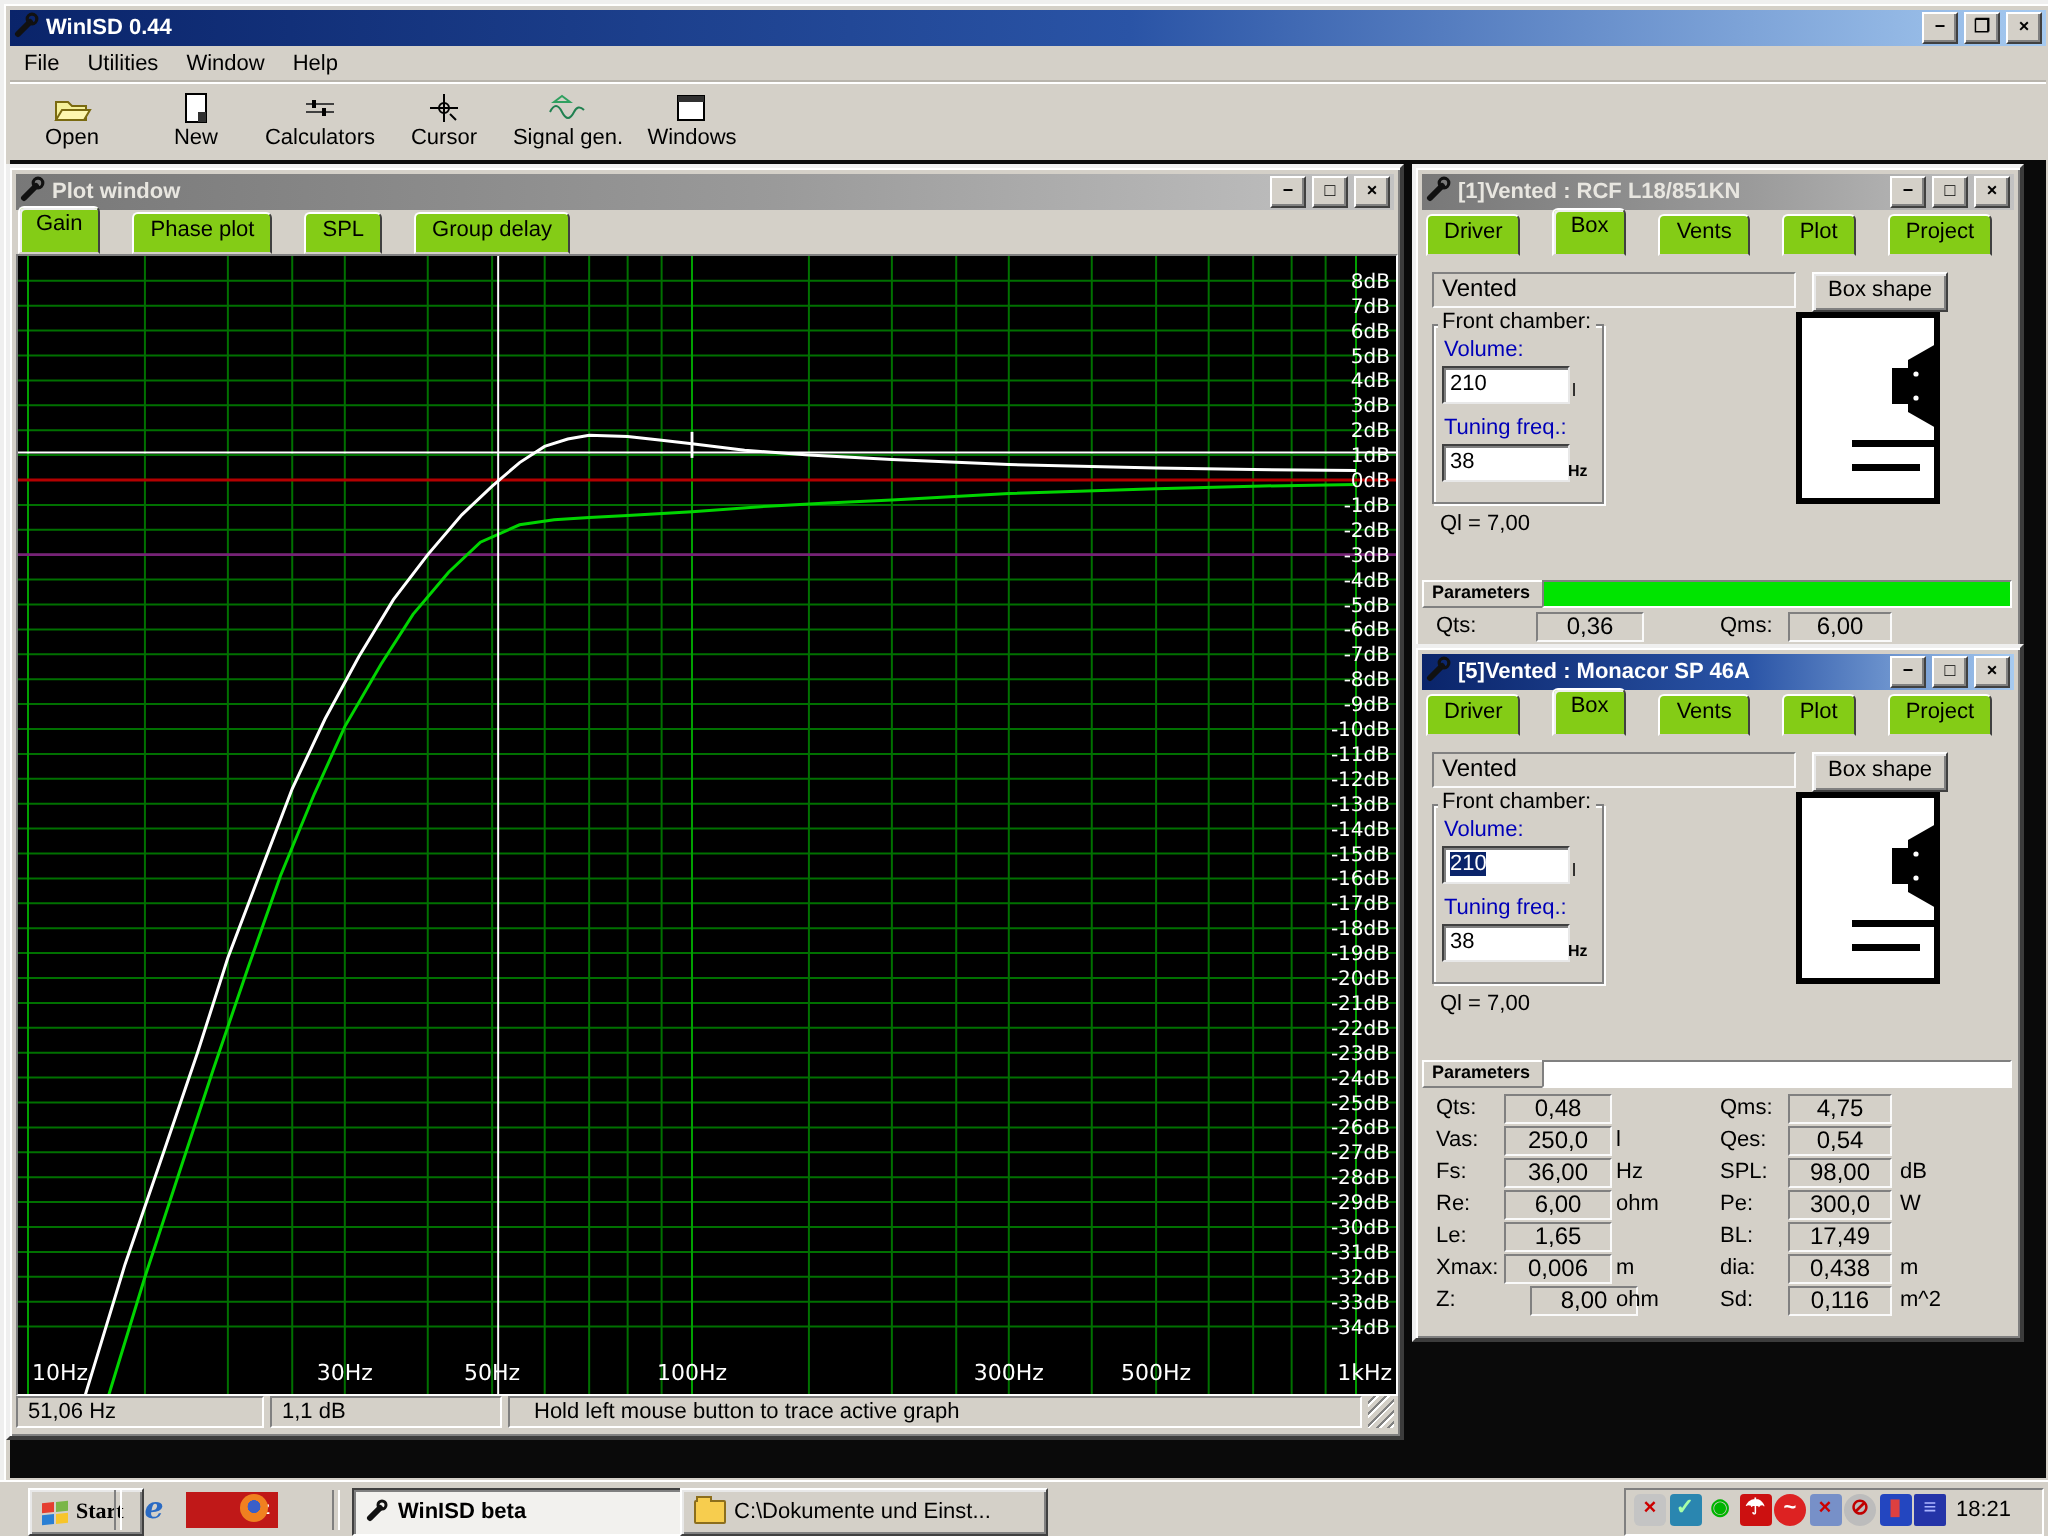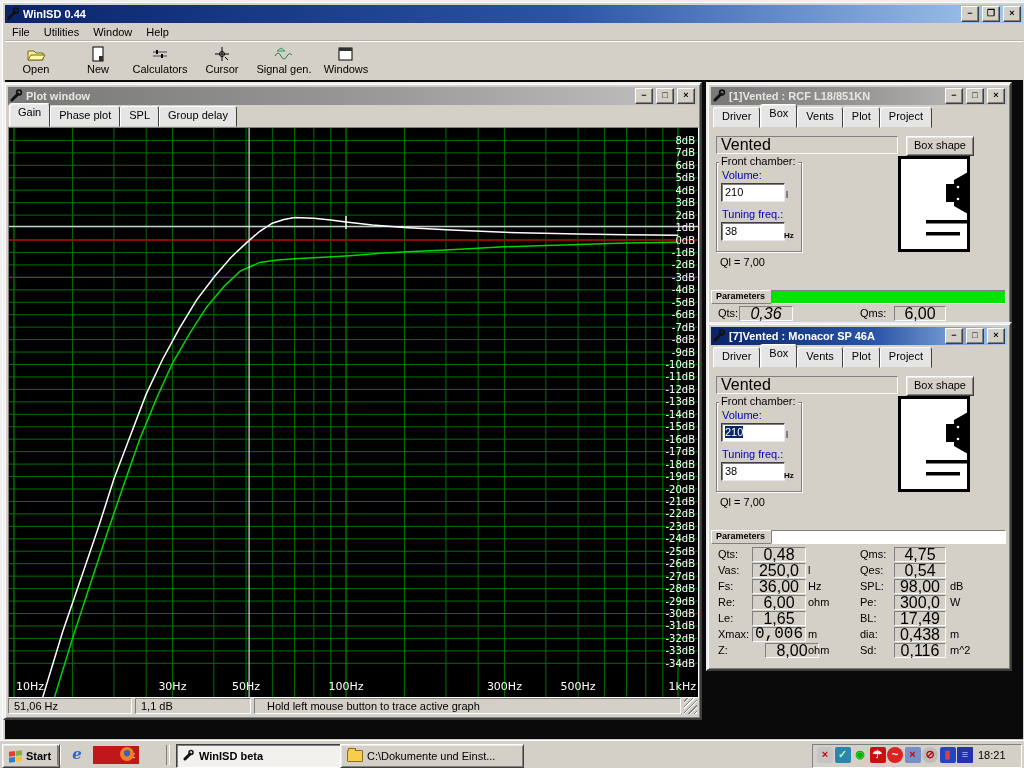--- a/index.html
+++ b/index.html
@@ -16,34 +16,34 @@
   .title-text{font-weight:bold;font-size:11px;flex:1;white-space:nowrap;overflow:hidden;}
   .cap-btn{width:16px;height:14px;background:#d4d0c8;border:1px solid;
     border-color:#fff #404040 #404040 #fff;box-shadow:inset -1px -1px 0 #808080;
     color:#000;font-size:9px;font-weight:bold;line-height:12px;text-align:center;flex:0 0 auto;}
   .btn3d{background:#d4d0c8;border:1px solid;border-color:#fff #404040 #404040 #fff;
     box-shadow:inset 1px 1px 0 #e8e8e8,inset -1px -1px 0 #808080;}
   .sunken{border:1px solid;border-color:#808080 #fff #fff #808080;}
   .input3d{background:#fff;border:1px solid;border-color:#404040 #e8e8e8 #e8e8e8 #404040;
     box-shadow:inset 1px 1px 0 #808080;font-size:11px;padding:1px 3px;line-height:14px;}
   .flatfield{background:#d4d0c8;border:1px solid;border-color:#808080 #fafafa #fafafa #808080;
-    text-align:center;line-height:13px;height:13px;position:absolute;font-size:16px;}
+    text-align:center;line-height:13px;height:13px;position:absolute;font-size:12px;}
   
   #menu-bar{position:absolute;left:3px;top:21px;right:3px;height:17px;display:flex;
     align-items:center;background:#d4d0c8;border-bottom:1px solid #b8b4ac;}
   .menu-item{padding:1px 7px;color:#000;}
   #toolbar{position:absolute;left:3px;top:39px;right:3px;height:38px;display:flex;
     align-items:flex-start;background:#d4d0c8;border-top:1px solid #fff;border-bottom:1px solid #808080;}
   .tool-btn{width:60px;height:36px;display:flex;flex-direction:column;align-items:center;
     justify-content:flex-start;background:transparent;border:1px solid transparent;padding-top:2px;}
   .tool-icon{height:18px;display:flex;align-items:center;}
   .tool-label{font-size:11px;color:#000;}
   
   .tabs{position:absolute;display:flex;align-items:flex-end;height:22px;}
-  .tab{height:17px;padding:2px 8px 0;margin-right:0;background:#e5e5e5;font-size:11px;
+  .tab{height:17px;padding:2px 8px 0;margin-right:16px;background:#84cc16;font-size:11px;
     border:1px solid;border-color:#fff #404040 #d4d0c8 #fff;border-radius:3px 3px 0 0;color:#000;}
   .tab.active{height:20px;font-weight:normal;z-index:3;box-shadow:inset 1px 1px 0 #eee;}
   
   #plot-black{position:absolute;left:3px;top:43px;width:689px;height:569px;background:#000;
     border:1px solid;border-color:#808080 #fff #fff #808080;}
   .statusbar{position:absolute;display:flex;gap:3px;align-items:stretch;}
   .status-panel{border:1px solid;border-color:#808080 #fff #fff #808080;background:#d4d0c8;
     padding:1px 5px;line-height:12px;overflow:hidden;white-space:nowrap;}
   .grip{width:13px;background:repeating-linear-gradient(135deg,#d4d0c8 0 2px,#808080 2px 3px,#fff 3px 4px);}
   
@@ -340,33 +340,33 @@
           <polygon points="70,16 56,24 56,50 70,58" fill="#000"></polygon>
           <rect x="48" y="28" width="9" height="18" fill="#000"></rect>
           <circle cx="60" cy="31" r="1.3" fill="#fff"></circle>
           <circle cx="60" cy="43" r="1.3" fill="#fff"></circle>
           <rect x="28" y="64" width="42" height="3.5" fill="#000"></rect>
           <rect x="28" y="76" width="34" height="3.5" fill="#000"></rect>
         </svg></div>
       <span class="params-caption" style="position: absolute; left: 3px; top: 206px; width: 54px;">Parameters</span>
       <div class="params-bar" style="position: absolute; left: 63px; top: 206px; width: 233px; height: 12px; background: rgb(0, 228, 0);"></div>
       <span class="param-label" style="position: absolute; left: 10px; top: 223px;">Qts:</span>
-      <div class="flatfield" style="position: absolute; left: 31px; top: 222px; width: 52px; height: 13px; font-style: italic;">0,36</div>
+      <div class="flatfield" style="position: absolute; left: 60px; top: 222px; width: 52px; height: 13px;">0,36</div>
       <span class="param-label" style="position: absolute; left: 152px; top: 223px;">Qms:</span>
       <div class="flatfield" style="position: absolute; left: 186px; top: 222px; width: 50px; height: 13px;">6,00</div>
     </div>
 </div>
 
 <div class="win" id="proj2" style="left:706px;top:322px;width:302px;height:345px;overflow:hidden;z-index:7;">
   <div class="titlebar active">
     <span><svg width="13" height="13">
           <path d="M2,11 L8,5" stroke="#111" stroke-width="3" stroke-linecap="round"></path>
           <circle cx="9" cy="3.5" r="2.4" fill="none" stroke="#111" stroke-width="1.6"></circle>
         </svg></span>
-    <span class="title-text">[7]Vented : Monacor SP 46A</span>
+    <span class="title-text">[5]Vented : Monacor SP 46A</span>
     <span class="cap-btn">−</span>
     <span class="cap-btn">□</span>
     <span class="cap-btn">×</span>
   </div>
   <div class="tabs proj-tabs" style="left:5px;top:22px;">
       <span class="tab">Driver</span>
       <span class="tab active">Box</span>
       <span class="tab">Vents</span>
       <span class="tab">Plot</span>
       <span class="tab">Project</span>
@@ -401,21 +401,21 @@
       <span class="param-unit" style="position: absolute; left: 100px; top: 240px;">l</span>
       <span class="param-label" style="position: absolute; left: 10px; top: 256px;">Fs:</span>
       <div class="flatfield" style="position: absolute; left: 44px; top: 255px; width: 52px; height: 13px;">36,00</div>
       <span class="param-unit" style="position: absolute; left: 100px; top: 256px;">Hz</span>
       <span class="param-label" style="position: absolute; left: 10px; top: 272px;">Re:</span>
       <div class="flatfield" style="position: absolute; left: 44px; top: 271px; width: 52px; height: 13px;">6,00</div>
       <span class="param-unit" style="position: absolute; left: 100px; top: 272px;">ohm</span>
       <span class="param-label" style="position: absolute; left: 10px; top: 288px;">Le:</span>
       <div class="flatfield" style="position: absolute; left: 44px; top: 287px; width: 52px; height: 13px;">1,65</div>
       <span class="param-label" style="position: absolute; left: 10px; top: 304px;">Xmax:</span>
-      <div class="flatfield" style="position: absolute; left: 44px; top: 303px; width: 52px; height: 13px; font-family: Liberation Mono, monospace;">0,006</div>
+      <div class="flatfield" style="position: absolute; left: 44px; top: 303px; width: 52px; height: 13px;">0,006</div>
       <span class="param-unit" style="position: absolute; left: 100px; top: 304px;">m</span>
       <span class="param-label" style="position: absolute; left: 10px; top: 320px;">Z:</span>
       <div class="flatfield" style="position: absolute; left: 44px; top: 319px; width: 52px; height: 13px; margin-left: 13px;">8,00</div>
       <span class="param-unit" style="position: absolute; left: 100px; top: 320px;">ohm</span>
       <span class="param-label" style="position: absolute; left: 152px; top: 224px;">Qms:</span>
       <div class="flatfield" style="position: absolute; left: 186px; top: 223px; width: 50px; height: 13px;">4,75</div>
       <span class="param-label" style="position: absolute; left: 152px; top: 240px;">Qes:</span>
       <div class="flatfield" style="position: absolute; left: 186px; top: 239px; width: 50px; height: 13px;">0,54</div>
       <span class="param-label" style="position: absolute; left: 152px; top: 256px;">SPL:</span>
       <div class="flatfield" style="position: absolute; left: 186px; top: 255px; width: 50px; height: 13px;">98,00</div>
@@ -428,21 +428,21 @@
       <span class="param-label" style="position: absolute; left: 152px; top: 304px;">dia:</span>
       <div class="flatfield" style="position: absolute; left: 186px; top: 303px; width: 50px; height: 13px;">0,438</div>
       <span class="param-unit" style="position: absolute; left: 242px; top: 304px;">m</span>
       <span class="param-label" style="position: absolute; left: 152px; top: 320px;">Sd:</span>
       <div class="flatfield" style="position: absolute; left: 186px; top: 319px; width: 50px; height: 13px;">0,116</div>
       <span class="param-unit" style="position: absolute; left: 242px; top: 320px;">m^2</span>
     </div>
 </div>
 
 <div id="taskbar">
-  <div class="task-btn btn3d" style="left:2px;width:44px;">
+  <div class="task-btn btn3d" style="left:14px;width:44px;font-family:Liberation Serif, serif;">
     <span style="display:inline-grid;grid-template-columns:6px 6px;grid-gap:1px;transform:skewY(-6deg);">
       <span style="width:6px;height:5px;background:#e53e30;"></span>
         <span style="width:6px;height:5px;background:#7ab648;"></span>
       <span style="width:6px;height:5px;background:#2a7fd4;"></span>
         <span style="width:6px;height:5px;background:#f7c52b;"></span>
     </span>
     <b>Start</b>
   </div>
   <div class="tb-divider" style="left:57px;"></div>
   <div id="quick-launch">

